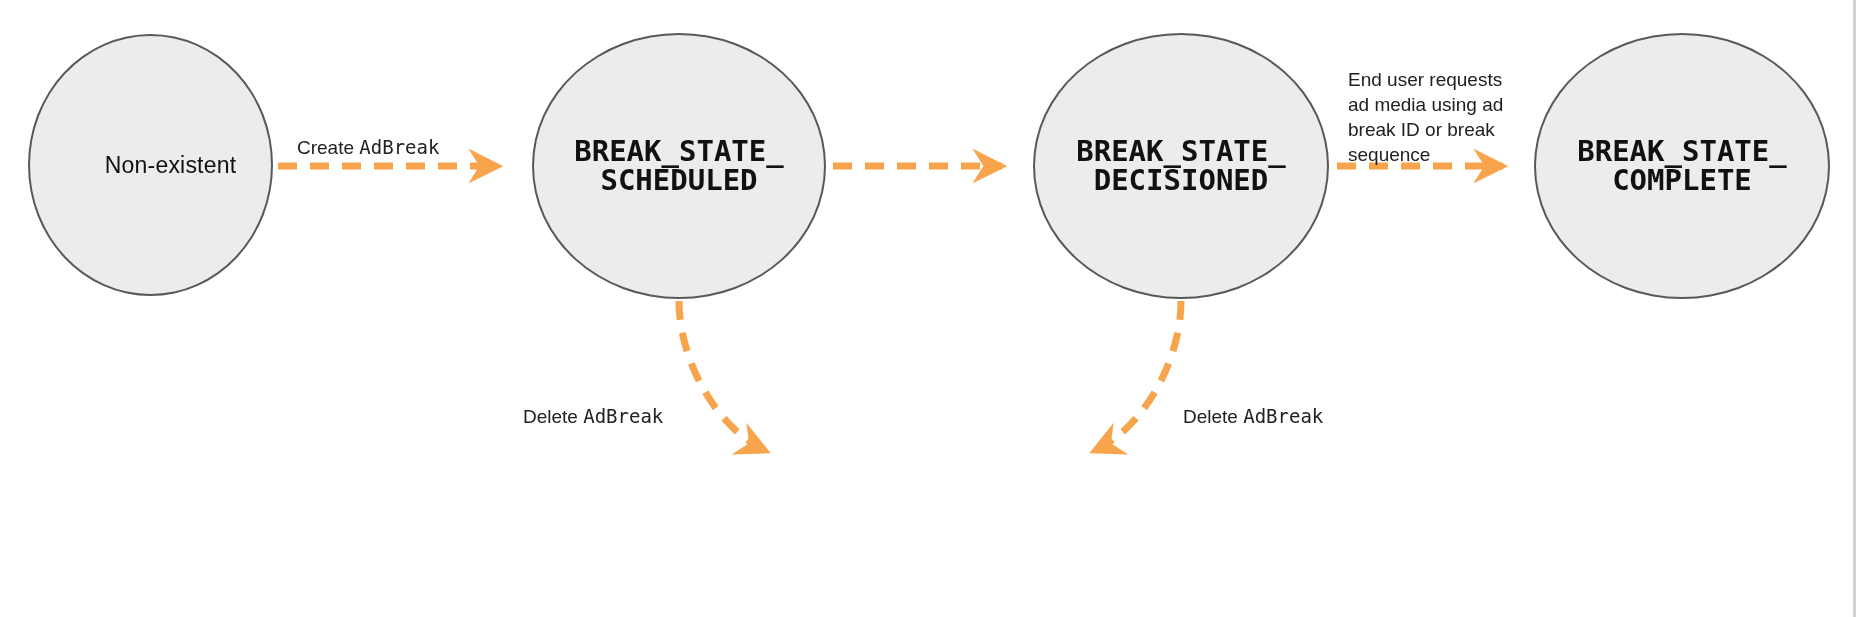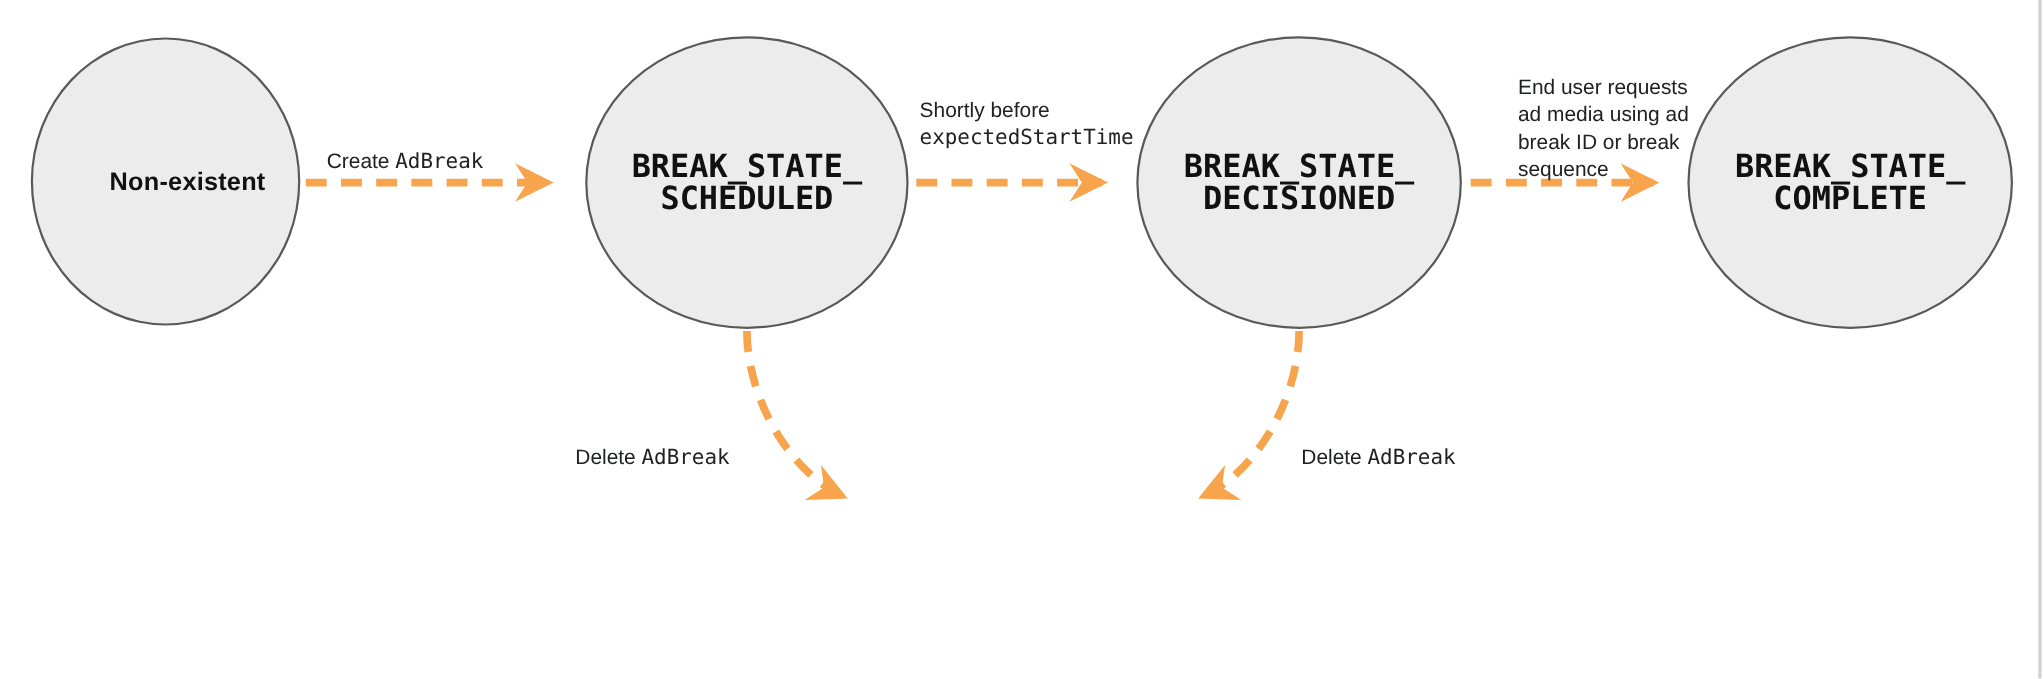--- a/index.html
+++ b/index.html
@@ -44,21 +44,21 @@
     background: var(--node-fill);
     border: 2px solid var(--node-border);
     display: flex;
     align-items: center;
     justify-content: center;
     text-align: center;
     box-sizing: border-box;
   }
   .node-label-sans {
     font-family: "Liberation Sans", sans-serif;
-    font-weight: bold;
+    font-weight: normal;
     font-size: 23px;
     color: var(--node-text);
     letter-spacing: 0.2px;
     margin-left: 40px;
   }
   .node-label-mono {
     font-family: "DejaVu Sans Mono", monospace;
     font-weight: bold;
     font-size: 29px;
     line-height: 29px;
@@ -74,21 +74,20 @@
   }
   .edge-label .plain {
     font-family: "Liberation Sans", sans-serif;
   }
   .edge-label .code {
     font-family: "DejaVu Sans Mono", monospace;
   }
   .edge-label .block { display: block; }
   .edge-label.multiline {
     white-space: pre-line;
-    margin-left: 32px;
   }
   .right-border-line {
     position: absolute;
     top: 0;
     right: 2px;
     width: 3px;
     height: 617px;
     background: var(--right-border);
   }
 </style>
@@ -127,24 +126,20 @@
   <div class="node" style="left:1534px; top:33px; width:296px; height:266px;">
     <span class="node-label-mono">BREAK_STATE_
 COMPLETE</span>
   </div>
 
 
   <div class="edge-label" style="left:297px; top:102px;margin-top:33px;">
     <span class="plain">Create </span><span class="code">AdBreak</span>
   </div>
 
-  <div class="edge-label" style="left:836px; top:88px;">
-    <span class="plain block">Shortly before</span>
-      <span class="code block">expectedStartTime</span>
-  </div>
 
   <div class="edge-label multiline" style="left:1348px; top:42px;">
     <span class="plain">End user requests
 ad media using ad
 break ID or break
 sequence</span>
   </div>
 
   <div class="edge-label" style="left:523px; top:404px;">
     <span class="plain">Delete </span><span class="code">AdBreak</span>

